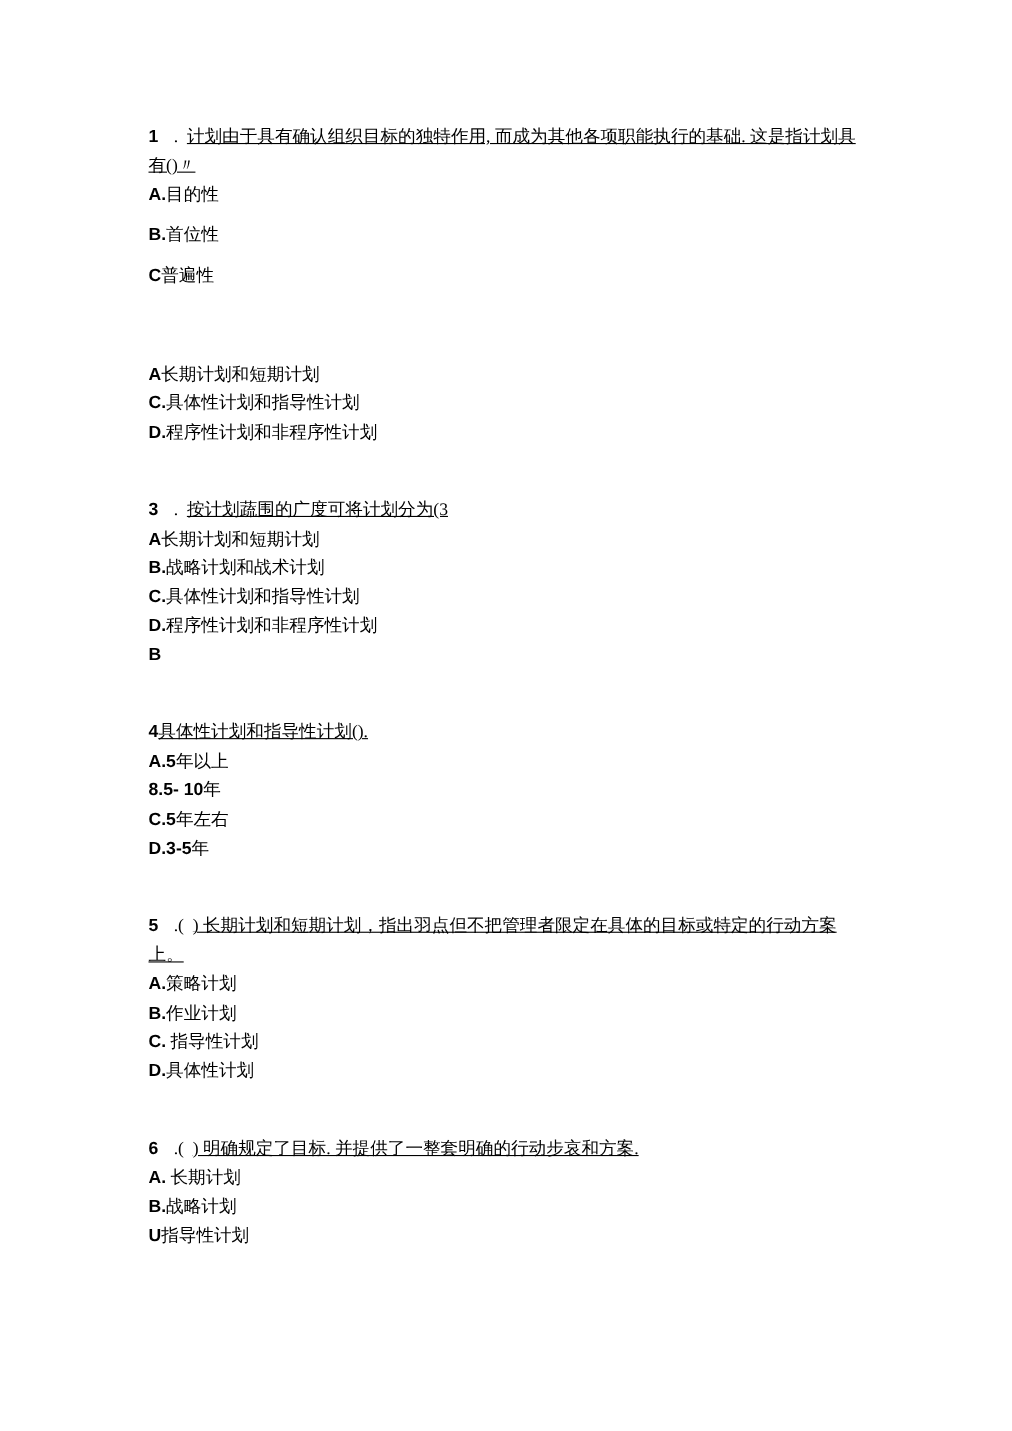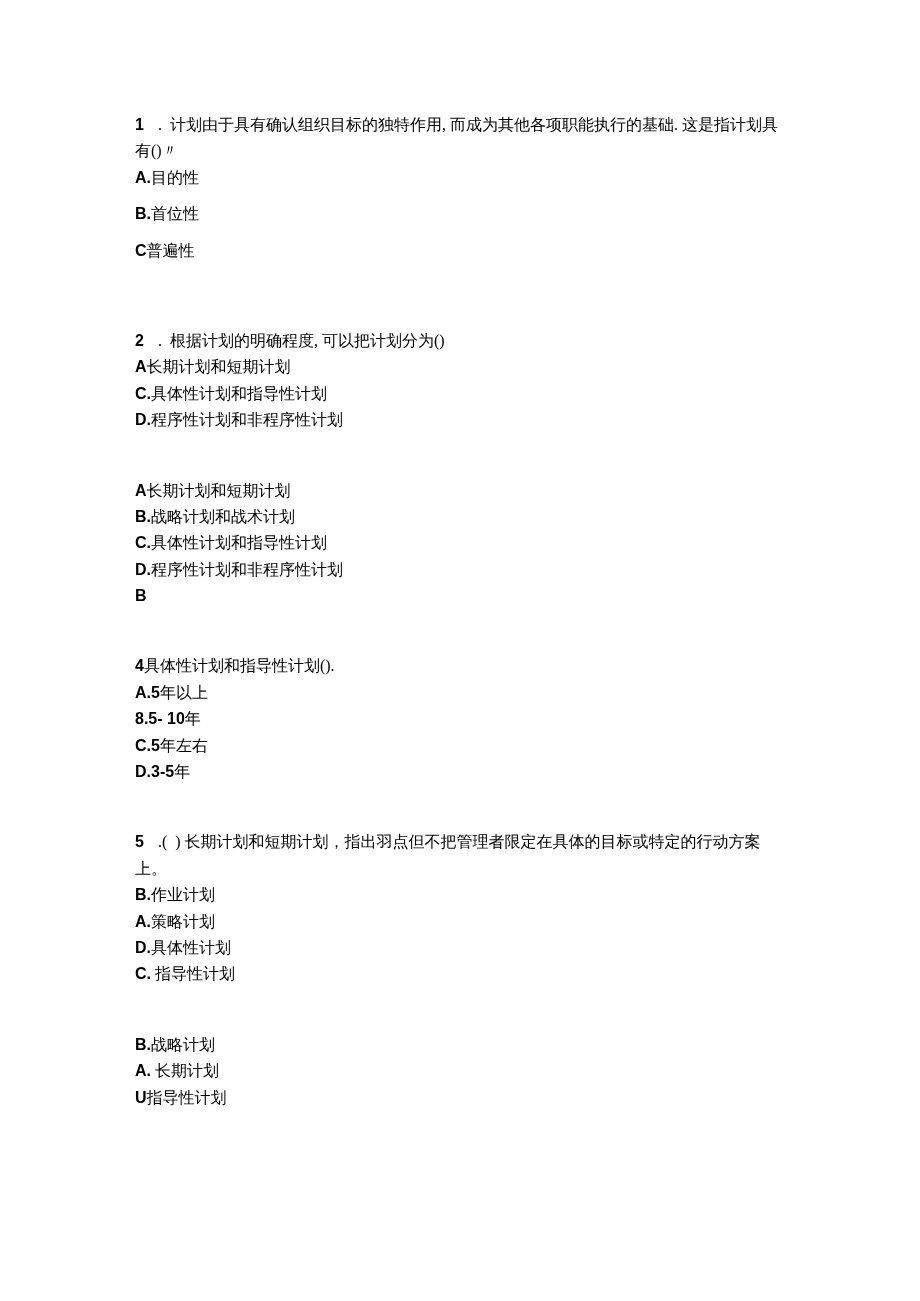--- a/index.html
+++ b/index.html
@@ -14,20 +14,21 @@
     color: #000000;
     line-height: 1.65;
     padding: 112px 0 60px 135px;
     box-sizing: border-box;
   }
   .question {
     margin-bottom: 44px;
   }
   .q-line {
     display: block;
+    text-decoration: underline;
   }
   .num {
     font-family: Arial, sans-serif;
     font-weight: bold;
     display: inline-block;
   }
   .dot {
     display: inline-block;
     margin: 0 8px 0 14px;
   }
@@ -54,45 +55,46 @@
       <span class="q-line">有()〃</span>
       <span class="opt"><span class="b">A.</span><span>目的性</span></span>
       <div class="gap"></div>
       <span class="opt"><span class="b">B.</span><span>首位性</span></span>
       <div class="gap"></div>
       <span class="opt"><span class="b">C</span><span>普遍性</span></span>
       <div class="gap"></div>
       <div class="gap"></div>
     </div>
     <div class="question">
-      <span class="q-line"><span class="num">2</span><span class="dot">.</span><span>根据计划的明确程度, 可以把计划分为()</span></span>
       <span class="opt"><span class="b">A</span><span>长期计划和短期计划</span></span>
       <span class="opt"><span class="b">C.</span><span>具体性计划和指导性计划</span></span>
       <span class="opt"><span class="b">D.</span><span>程序性计划和非程序性计划</span></span>
     </div>
     <div class="question">
+      <span class="q-line"><span class="num">3</span><span class="dot">.</span><span>按计划蔬围的广度可将计划分为(3</span></span>
       <span class="opt"><span class="b">A</span><span>长期计划和短期计划</span></span>
       <span class="opt"><span class="b">B.</span><span>战略计划和战术计划</span></span>
       <span class="opt"><span class="b">C.</span><span>具体性计划和指导性计划</span></span>
       <span class="opt"><span class="b">D.</span><span>程序性计划和非程序性计划</span></span>
       <span class="opt"><span class="b">B</span></span>
     </div>
     <div class="question">
       <span class="q-line"><span class="num">4</span><span>具体性计划和指导性计划().</span></span>
       <span class="opt"><span class="b">A.5</span><span>年以上</span></span>
       <span class="opt"><span class="b">8.5-   10</span><span>年</span></span>
       <span class="opt"><span class="b">C.5</span><span>年左右</span></span>
       <span class="opt"><span class="b">D.3-5</span><span>年</span></span>
     </div>
     <div class="question">
       <span class="q-line"><span class="num">5</span><span class="dot">.(</span><span>) 长期计划和短期计划，指出羽点但不把管理者限定在具体的目标或特定的行动方案</span></span>
       <span class="q-line">上。</span>
+      <span class="opt"><span class="b">A.</span><span>策略计划</span></span>
       <span class="opt"><span class="b">B.</span><span>作业计划</span></span>
-      <span class="opt"><span class="b">A.</span><span>策略计划</span></span>
+      <span class="opt"><span class="b">C.</span><span> 指导性计划</span></span>
       <span class="opt"><span class="b">D.</span><span>具体性计划</span></span>
-      <span class="opt"><span class="b">C.</span><span> 指导性计划</span></span>
     </div>
     <div class="question">
+      <span class="q-line"><span class="num">6</span><span class="dot">.(</span><span>) 明确规定了目标. 并提供了一整套明确的行动步哀和方案.</span></span>
+      <span class="opt"><span class="b">A.</span><span> 长期计划</span></span>
       <span class="opt"><span class="b">B.</span><span>战略计划</span></span>
-      <span class="opt"><span class="b">A.</span><span> 长期计划</span></span>
       <span class="opt"><span class="b">U</span><span>指导性计划</span></span>
     </div>
   </div>
 
 </body></html>

